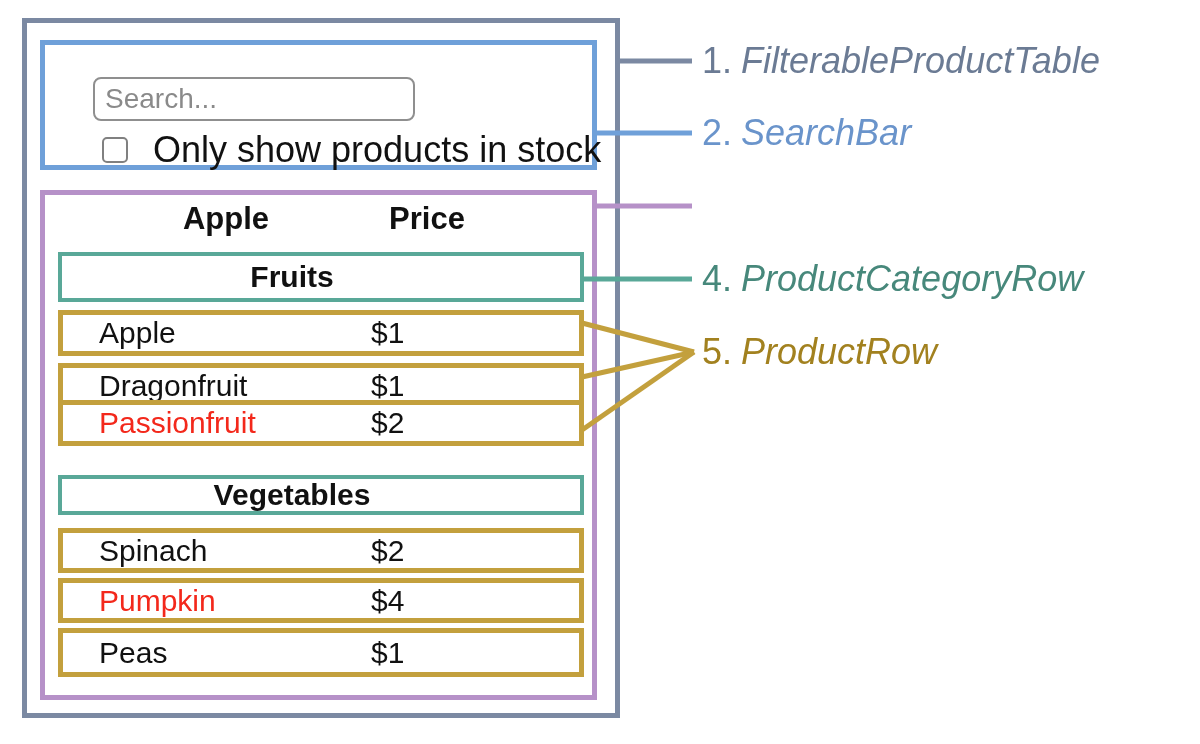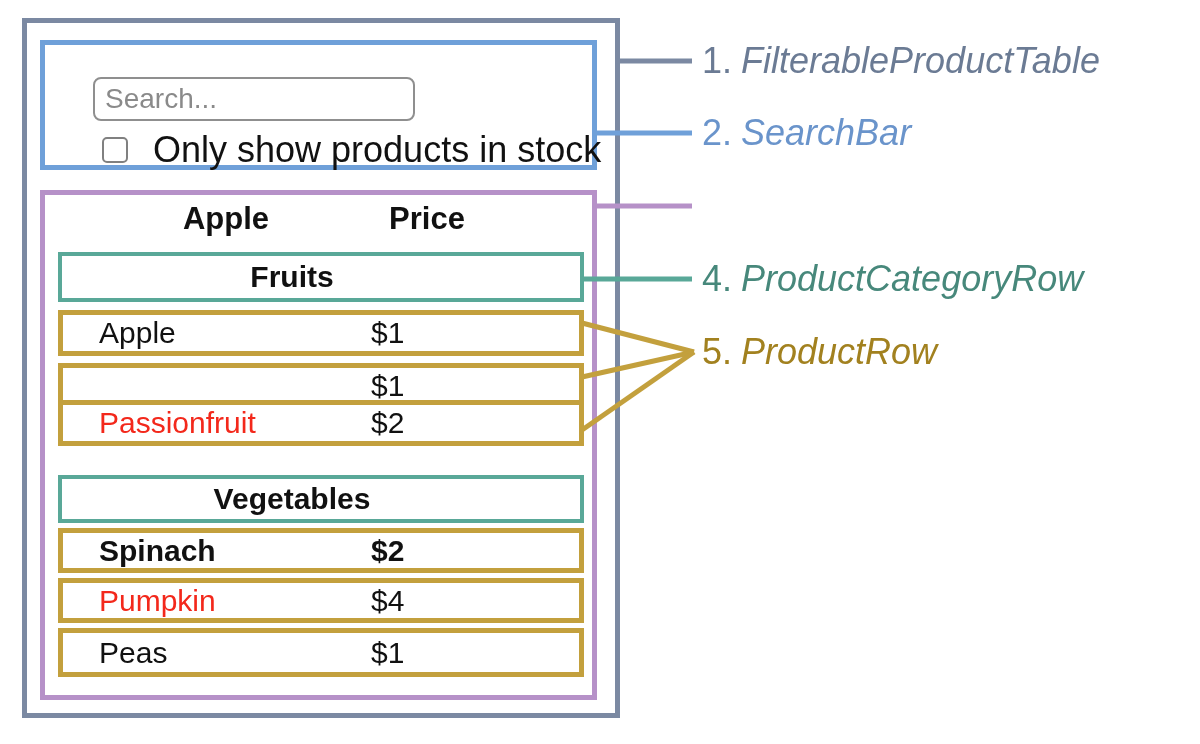--- a/index.html
+++ b/index.html
@@ -70,32 +70,33 @@
 
   <div class="abs crow" style="top:252px;height:50px;">
     <span class="cname">Fruits</span>
   </div>
 
   <div class="abs prow" style="top:310px;height:46px;">
     <span class="pname">Apple</span>
     <span class="pprice">$1</span>
   </div>
   <div class="abs prow" style="top:363px;height:46px;">
+    <span class="pname">Dragonfruit</span>
     <span class="pprice">$1</span>
   </div>
   <div class="abs prow" style="top:400px;height:46px;">
     <span class="pname oos">Passionfruit</span>
     <span class="pprice">$2</span>
   </div>
 
-  <div class="abs crow" style="top:475px;height:48px;">
+  <div class="abs crow" style="top:475px;height:40px;">
     <span class="cname">Vegetables</span>
   </div>
 
-  <div class="abs prow" style="top:528px;height:45px;font-weight:bold;">
+  <div class="abs prow" style="top:528px;height:45px;">
     <span class="pname">Spinach</span>
     <span class="pprice">$2</span>
   </div>
   <div class="abs prow" style="top:578px;height:45px;">
     <span class="pname oos">Pumpkin</span>
     <span class="pprice">$4</span>
   </div>
   <div class="abs prow" style="top:628px;height:49px;">
     <span class="pname">Peas</span>
     <span class="pprice">$1</span>

